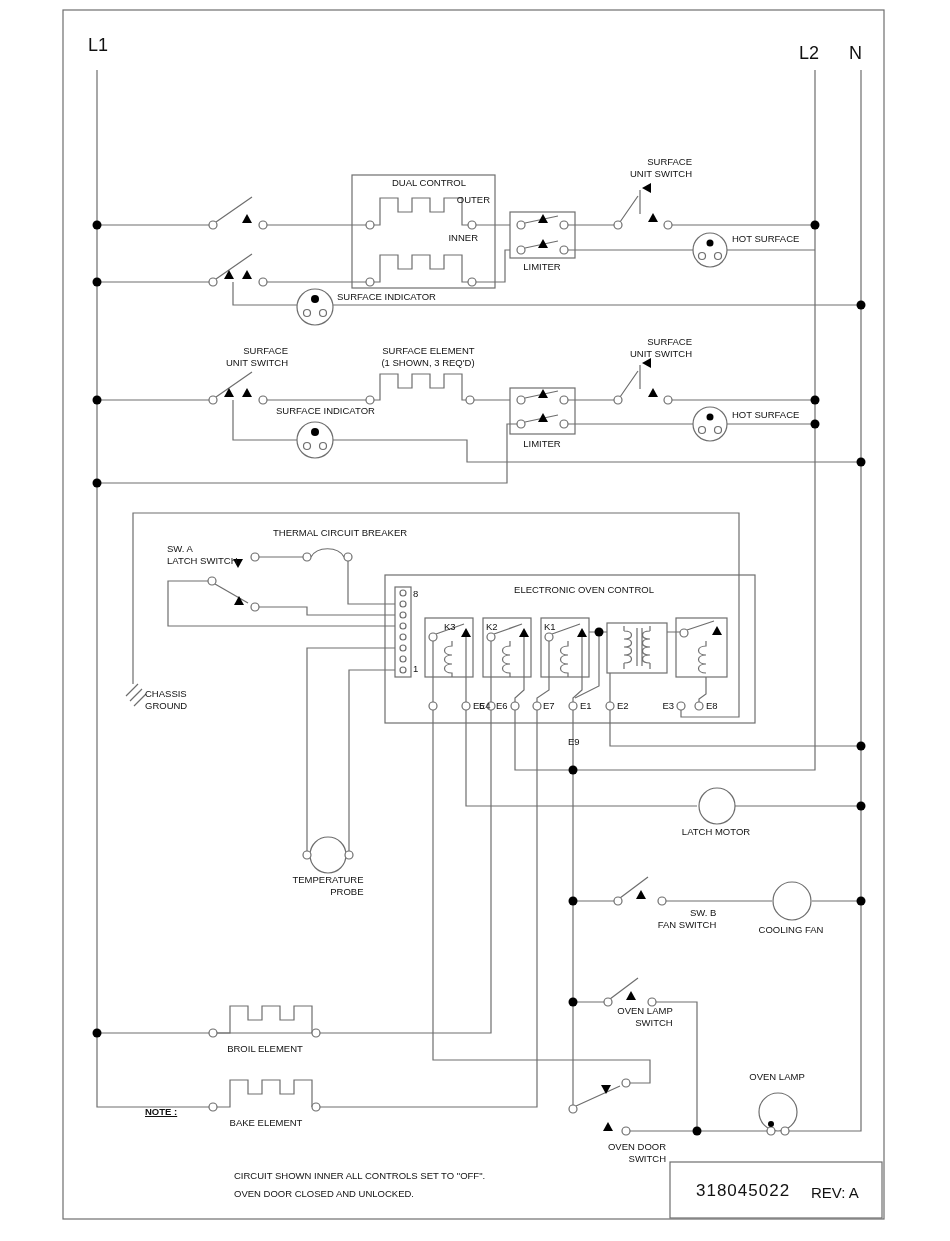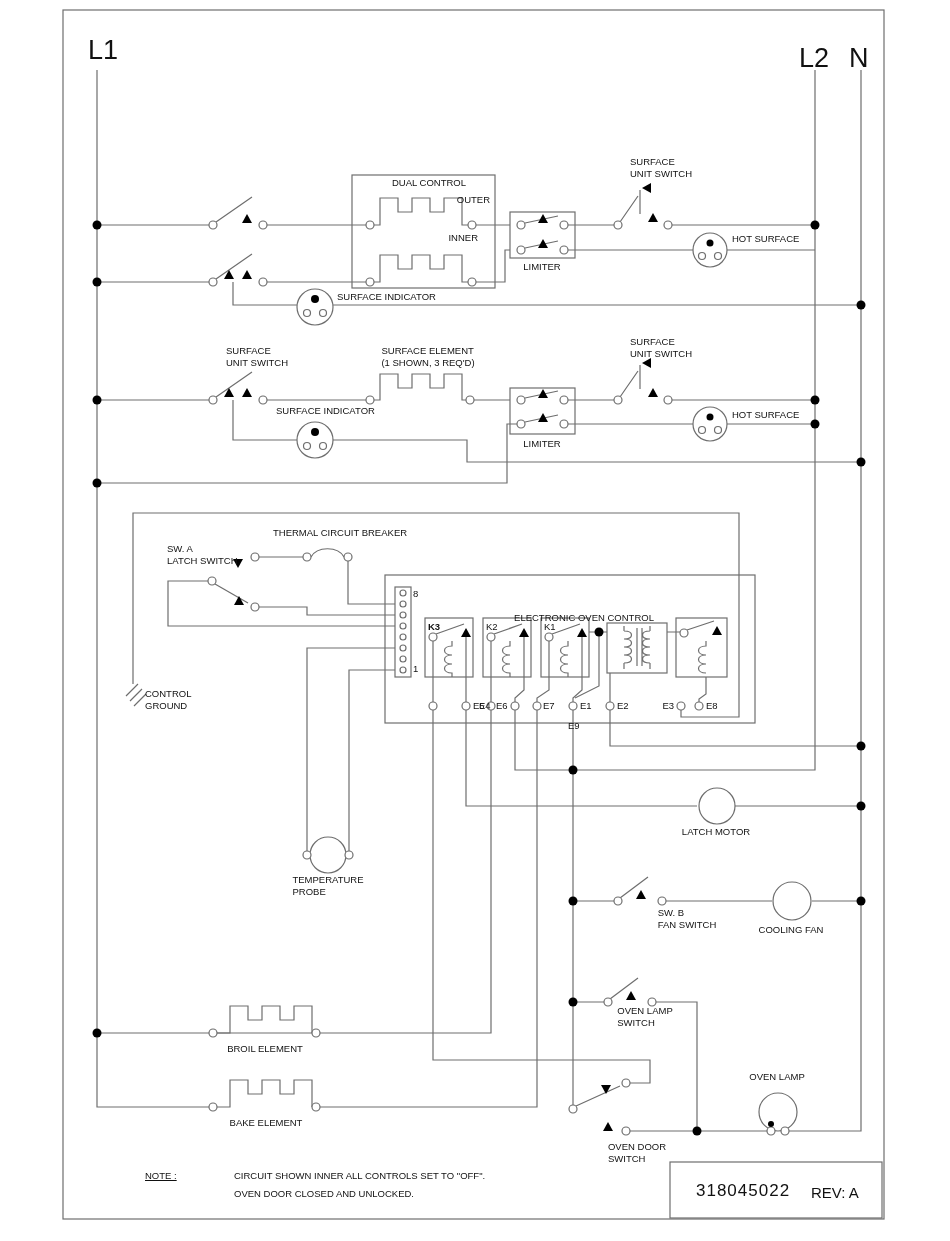--- a/index.html
+++ b/index.html
@@ -1,23 +1,23 @@
 <!DOCTYPE html>
 <html><head>
 <meta charset="utf-8">
 <style>
   html,body{margin:0;padding:0;background:#fff;}
   .canvas{position:relative;width:950px;height:1241px;background:#ffffff;overflow:hidden;
           font-family:"Liberation Sans", sans-serif;}
   svg.linework{position:absolute;left:0;top:0;}
   .lb{position:absolute;font-size:9.5px;line-height:1.25;color:#111;white-space:pre-line;
       font-family:"Liberation Sans", sans-serif;}
-  .lb.c{transform:translateX(-50%);text-align:left;}
+  .lb.c{transform:translateX(-50%);text-align:right;}
   .lb.r{text-align:right;}
-  .lb.big{font-size:27px;letter-spacing:0;}
+  .lb.big{font-size:18px;letter-spacing:0;}
   .lb.pn{font-size:17px;letter-spacing:1px;text-align:right;}
   .lb.rev{font-size:15px;}
   .lb.u{text-decoration:underline;}
 </style>
 </head>
 <body>
 
 <div class="canvas">
 
   <svg class="linework" width="950" height="1241" viewBox="0 0 950 1241">
@@ -268,51 +268,51 @@
 (1 SHOWN, 3 REQ'D)</div>
   <div class="lb" style="left:276px;top:405px;">SURFACE INDICATOR</div>
   <div class="lb c" style="left:542px;top:438px;">LIMITER</div>
   <div class="lb c" style="left:661px;top:336px;">SURFACE
 UNIT SWITCH</div>
   <div class="lb" style="left:732px;top:409px;">HOT SURFACE</div>
 
   <div class="lb" style="left:273px;top:527px;">THERMAL CIRCUIT BREAKER</div>
   <div class="lb" style="left:167px;top:543px;">SW. A
 LATCH SWITCH</div>
-  <div class="lb" style="left:145px;top:688px;">CONTROL
+  <div class="lb" style="left:145px;top:688px;">CHASSIS
 GROUND</div>
-  <div class="lb c" style="left:584px;top:612px;">ELECTRONIC OVEN CONTROL</div>
+  <div class="lb c" style="left:584px;top:584px;">ELECTRONIC OVEN CONTROL</div>
   <div class="lb" style="left:413px;top:588px;">8</div>
   <div class="lb" style="left:413px;top:663px;">1</div>
-  <div class="lb" style="left:428px;top:621px;font-weight:bold;">K3</div>
+  <div class="lb" style="left:444px;top:621px;">K3</div>
   <div class="lb" style="left:486px;top:621px;">K2</div>
   <div class="lb" style="left:544px;top:621px;">K1</div>
   <div class="lb" style="left:456px;top:700px;margin-left:23px;">E4</div>
   <div class="lb" style="left:473px;top:700px;">E5</div>
   <div class="lb" style="left:496px;top:700px;">E6</div>
-  <div class="lb" style="left:520px;top:720px;padding-left:48px;">E9</div>
+  <div class="lb" style="left:520px;top:736px;padding-left:48px;">E9</div>
   <div class="lb" style="left:543px;top:700px;">E7</div>
   <div class="lb" style="left:580px;top:700px;">E1</div>
   <div class="lb" style="left:617px;top:700px;">E2</div>
   <div class="lb r" style="right:276px;top:700px;width:30px;">E3</div>
   <div class="lb" style="left:706px;top:700px;">E8</div>
 
   <div class="lb c" style="left:716px;top:826px;">LATCH MOTOR</div>
   <div class="lb c" style="left:647px;top:907px;margin-left:40px;">SW. B
 FAN SWITCH</div>
   <div class="lb c" style="left:791px;top:924px;">COOLING FAN</div>
   <div class="lb c" style="left:328px;top:874px;">TEMPERATURE
 PROBE</div>
   <div class="lb c" style="left:265px;top:1043px;">BROIL ELEMENT</div>
   <div class="lb c" style="left:266px;top:1117px;">BAKE ELEMENT</div>
   <div class="lb c" style="left:645px;top:1005px;">OVEN LAMP
 SWITCH</div>
   <div class="lb c" style="left:637px;top:1141px;">OVEN DOOR
 SWITCH</div>
   <div class="lb c" style="left:777px;top:1071px;">OVEN LAMP</div>
 
-  <div class="lb u" style="left:145px;top:1170px;">NOTE :</div>
+  <div class="lb u" style="left:145px;top:1106px;font-weight:bold;">NOTE :</div>
   <div class="lb" style="left:234px;top:1170px;">CIRCUIT SHOWN INNER ALL CONTROLS SET TO "OFF".</div>
   <div class="lb" style="left:234px;top:1188px;">OVEN DOOR CLOSED AND UNLOCKED.</div>
   <div class="lb pn" style="left:696px;top:1180px;">318045022</div>
   <div class="lb rev" style="left:811px;top:1184px;">REV: A</div>
 
 </div>
 
 </body></html>

